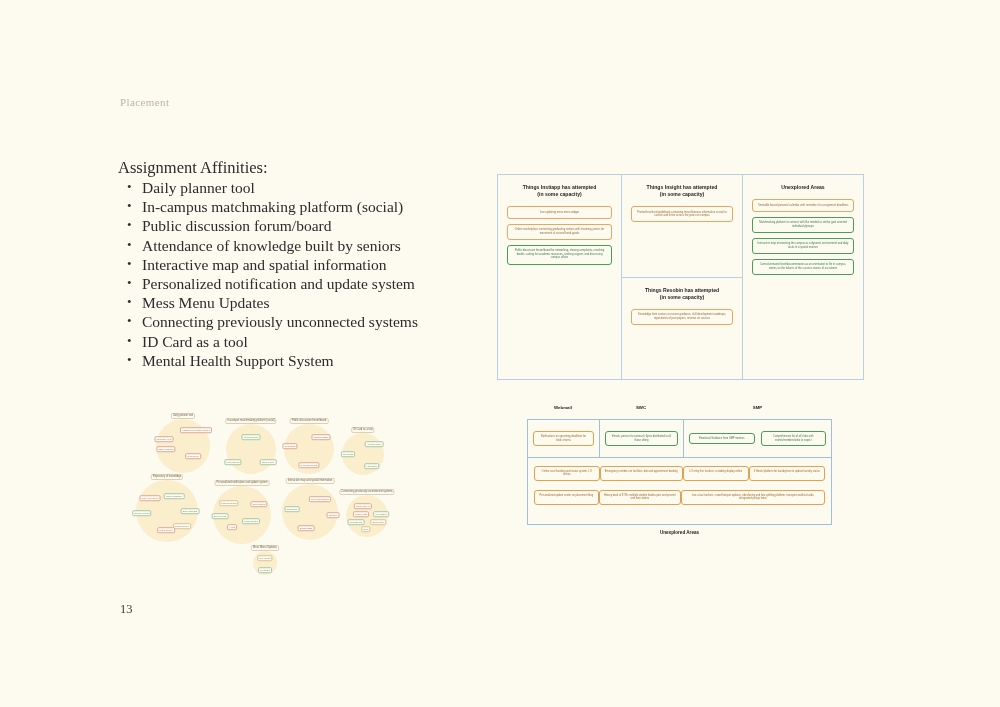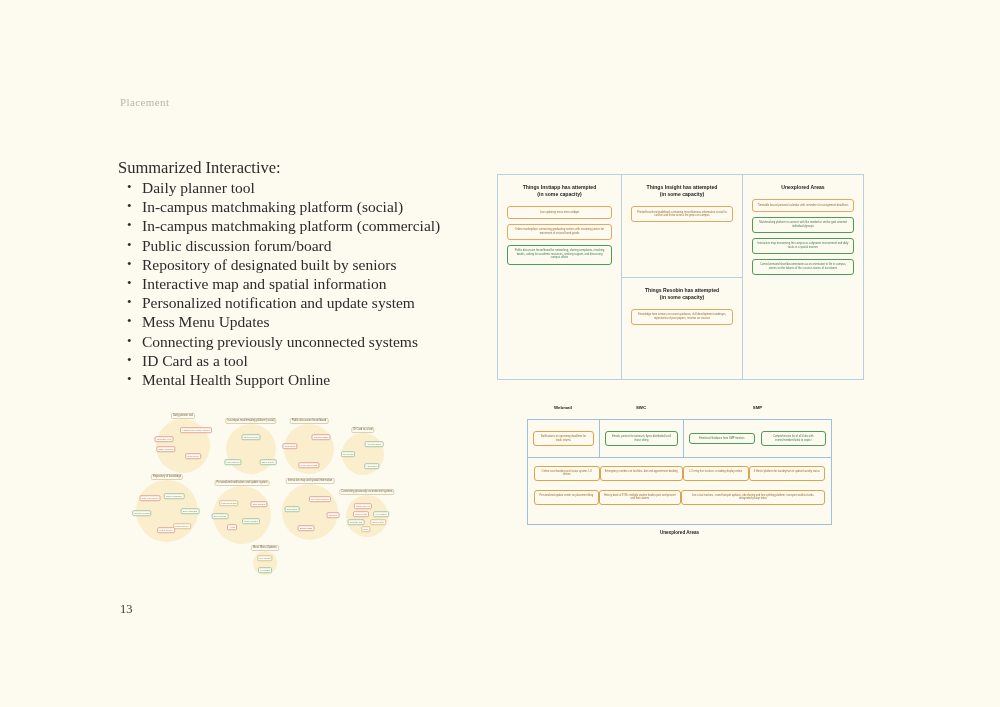--- a/index.html
+++ b/index.html
@@ -267,33 +267,32 @@
     font-size: 4.6px;
     color: #222;
   }
 </style>
 </head>
 <body>
 
 <div class="page-header">Placement</div>
 
 <div class="affinities">
-  <div class="affinities-title">Summarized Interactive:</div>
+  <div class="affinities-title">Assignment Affinities:</div>
   <ul id="affinities-list">
       <li>Daily planner tool</li>
       <li>In-campus matchmaking platform (social)</li>
-      <li>In-campus matchmaking platform (commercial)</li>
       <li>Public discussion forum/board</li>
-      <li>Repository of designated built by seniors</li>
+      <li>Attendance of knowledge built by seniors</li>
       <li>Interactive map and spatial information</li>
       <li>Personalized notification and update system</li>
       <li>Mess Menu Updates</li>
       <li>Connecting previously unconnected systems</li>
       <li>ID Card as a tool</li>
-      <li>Mental Health Support Online</li>
+      <li>Mental Health Support System</li>
     </ul>
 </div>
 
 <div class="cluster-wrap">
   <svg class="cluster-svg" id="cluster-svg" viewBox="0 0 285 182">
       <line x1="76" y1="22" x2="44" y2="31" stroke="#d98a7a" stroke-width="0.4" stroke-dasharray="1.2 1.2"></line>
       <line x1="44" y1="31" x2="46" y2="41" stroke="#d98a7a" stroke-width="0.4" stroke-dasharray="1.2 1.2"></line>
       <line x1="46" y1="41" x2="73" y2="48" stroke="#d98a7a" stroke-width="0.4" stroke-dasharray="1.2 1.2"></line>
       <line x1="73" y1="48" x2="76" y2="22" stroke="#d98a7a" stroke-width="0.4" stroke-dasharray="1.2 1.2"></line>
       <line x1="131" y1="29" x2="113" y2="54" stroke="#d98a7a" stroke-width="0.4" stroke-dasharray="1.2 1.2"></line>

